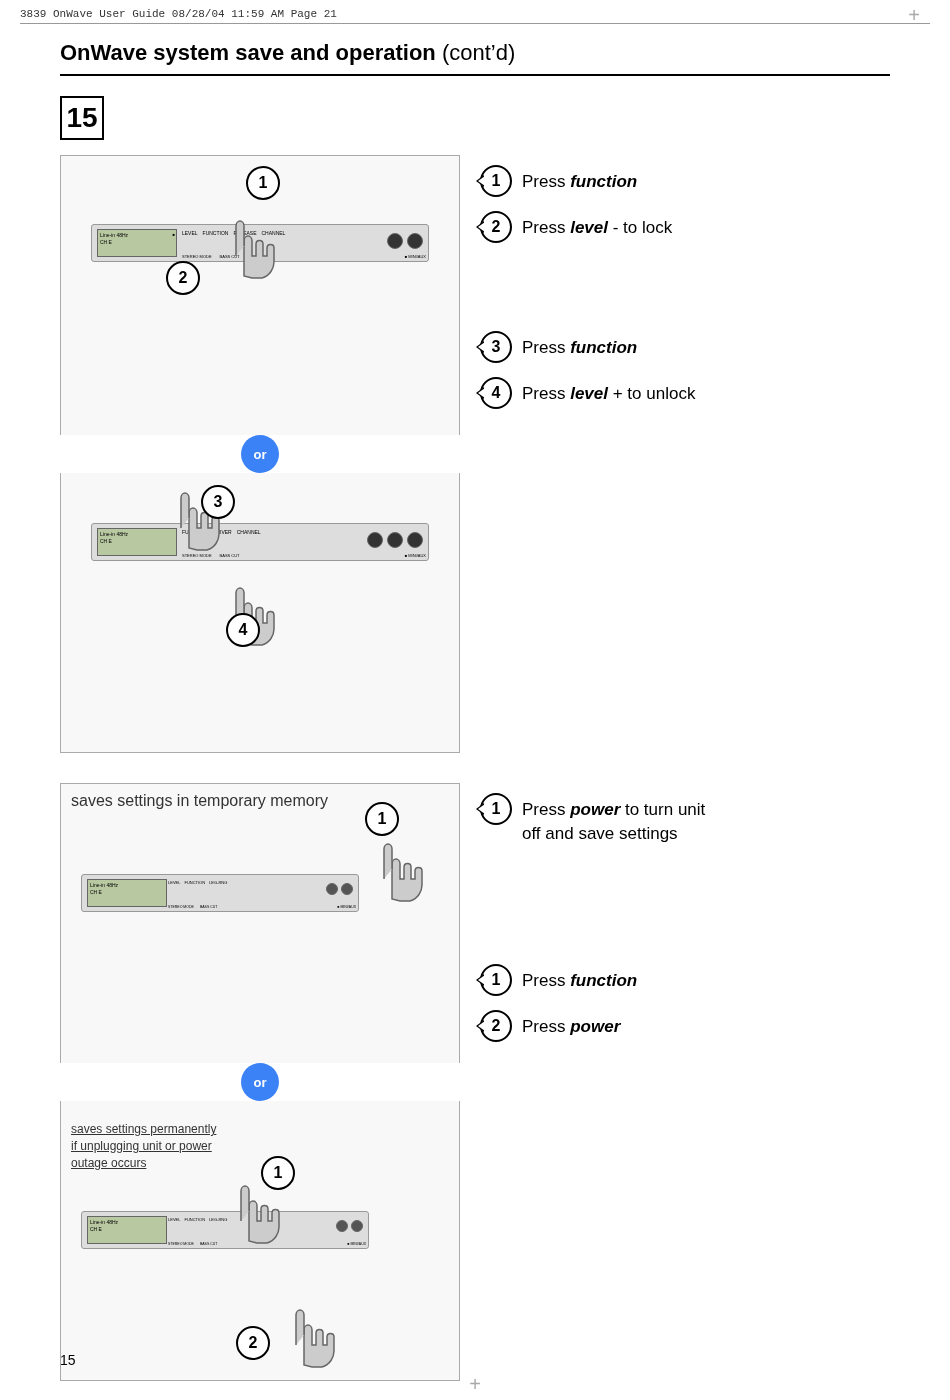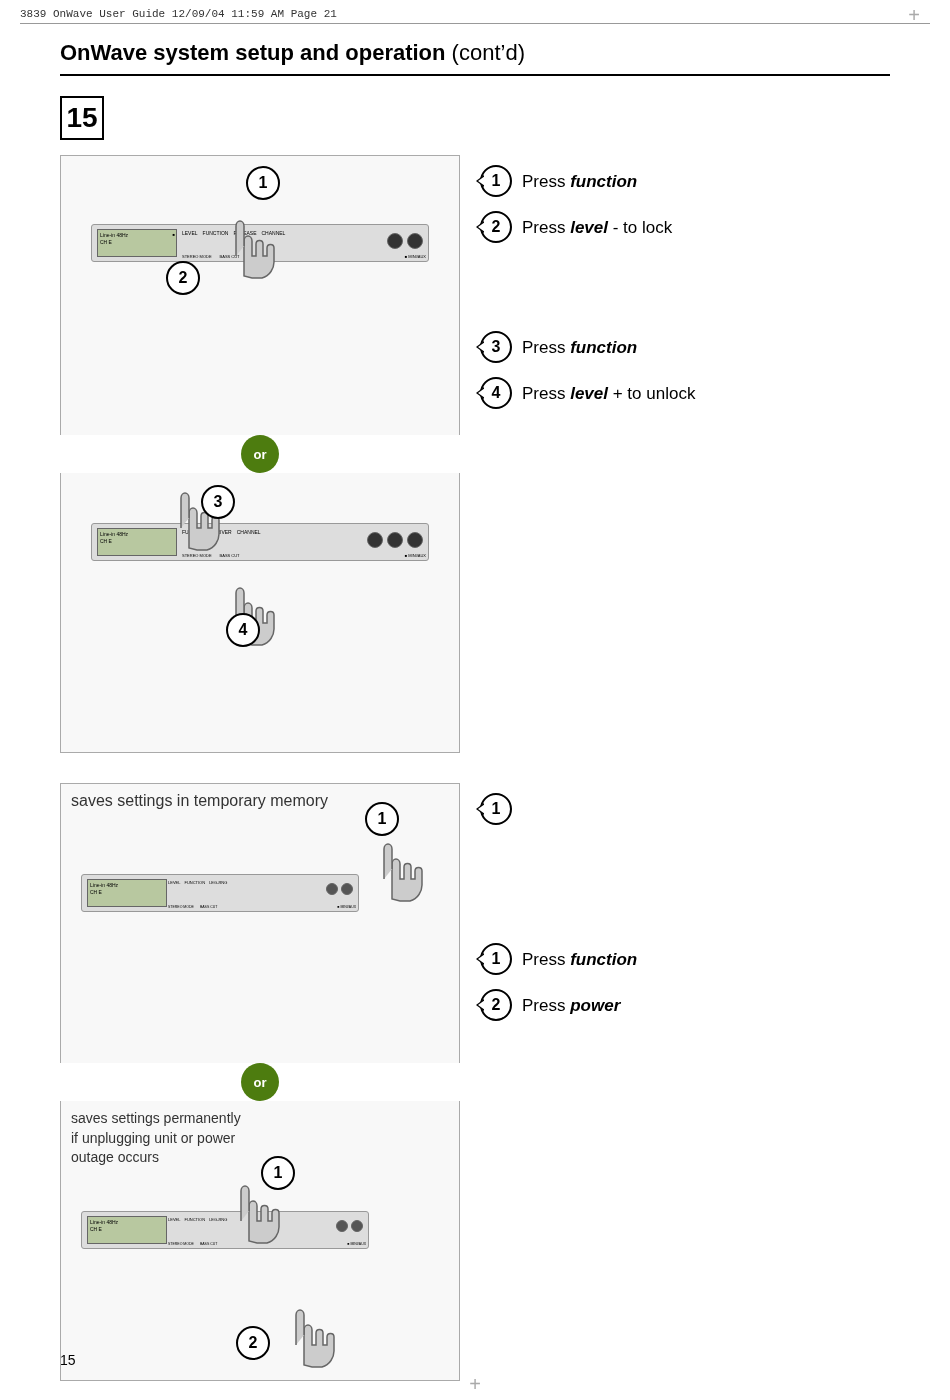--- a/index.html
+++ b/index.html
@@ -161,21 +161,21 @@
 
     
     .or-divider {
       width: 400px;
       display: flex;
       justify-content: center;
       align-items: center;
       margin: 0;
     }
     .or-circle {
-      background: #4d7c0f;
+      background: #3b82f6;
       color: #fff;
       border-radius: 50%;
       width: 38px;
       height: 38px;
       display: flex;
       align-items: center;
       justify-content: center;
       font-size: 13px;
       font-weight: bold;
       position: relative;
@@ -257,27 +257,27 @@
       position: absolute;
       bottom: 32px;
       left: 60px;
       font-size: 14px;
     }
   </style>
 </head>
 <body>
 
 <div class="header-bar">
-  <span>3839 OnWave User Guide   12/09/04   11:59 AM   Page 21</span>
+  <span>3839 OnWave User Guide   08/28/04   11:59 AM   Page 21</span>
 </div>
 
 <div class="main-content">
 
   <div class="page-title">
-    <span class="bold-part">OnWave system setup and operation</span><span class="normal-part"> (cont’d)</span>
+    <span class="bold-part">OnWave system save and operation</span><span class="normal-part"> (cont’d)</span>
   </div>
 
   <div class="section">
     <div class="section-header">
       <div class="section-number-box">15</div>
     </div>
 
     <div class="section-body">
 
       <div style="display:flex;flex-direction:column;width:400px;flex-shrink:0;">
@@ -416,21 +416,21 @@
             </div>
             <div style="position:absolute;right:2px;bottom:2px;font-size:3.5px;">■ MINI/AUX</div>
           </div>
         </div>
 
         <div class="or-divider">
           <div class="or-circle">or</div>
         </div>
 
         <div class="device-box" style="height:230px;border-top:none;">
-          <div class="device-box-label" style="top:8px;font-size:14px;line-height:1.4;">saves settings permanently<br>if unplugging unit or power<br>outage occurs</div>
+          <div class="device-box-label" style="top:20px;font-size:12px;line-height:1.4;text-decoration:underline;">saves settings permanently<br>if unplugging unit or power<br>outage occurs</div>
 
           <div class="step-circle" style="top:55px;left:200px;">1</div>
 
           <svg class="hand-pointer" style="top:75px;left:155px;width:70px;height:70px;" viewBox="0 0 70 70">
             <path d="M33,65 L33,30 C33,27 35,25 37,25 C39,25 41,27 41,30 L41,45 L45,45 L45,33 C45,31 46.5,29.5 48.5,29.5 C50.5,29.5 52,31 52,33 L52,45 L56,45 L56,37 C56,35 57.5,33.5 59.5,33.5 C61.5,33.5 63,35 63,37 L63,51 C63,57 59,65 51,67 L41,67 Z" fill="#ccc" stroke="#666" stroke-width="1.5"></path>
             <path d="M33,35 L33,15 C33,12 31,10 29,10 C27,10 25,12 25,15 L25,45" fill="#ccc" stroke="#666" stroke-width="1.5"></path>
           </svg>
 
           <div class="device-panel" style="top:110px;left:20px;right:90px;">
             <div class="device-panel-screen">
@@ -458,20 +458,21 @@
             <path d="M33,65 L33,30 C33,27 35,25 37,25 C39,25 41,27 41,30 L41,45 L45,45 L45,33 C45,31 46.5,29.5 48.5,29.5 C50.5,29.5 52,31 52,33 L52,45 L56,45 L56,37 C56,35 57.5,33.5 59.5,33.5 C61.5,33.5 63,35 63,37 L63,51 C63,57 59,65 51,67 L41,67 Z" fill="#ccc" stroke="#666" stroke-width="1.5"></path>
             <path d="M33,35 L33,15 C33,12 31,10 29,10 C27,10 25,12 25,15 L25,45" fill="#ccc" stroke="#666" stroke-width="1.5"></path>
           </svg>
         </div>
       </div>
 
       <div class="instructions">
 
         <div class="instruction-item">
           <div class="instruction-bubble">1</div>
+          <div class="instruction-text">Press <em>power</em> to turn unit<br>off and save settings</div>
         </div>
 
         <div style="height:90px;"></div>
 
         <div class="instruction-item">
           <div class="instruction-bubble">1</div>
           <div class="instruction-text">Press <em>function</em></div>
         </div>
         <div class="instruction-item">
           <div class="instruction-bubble">2</div>

